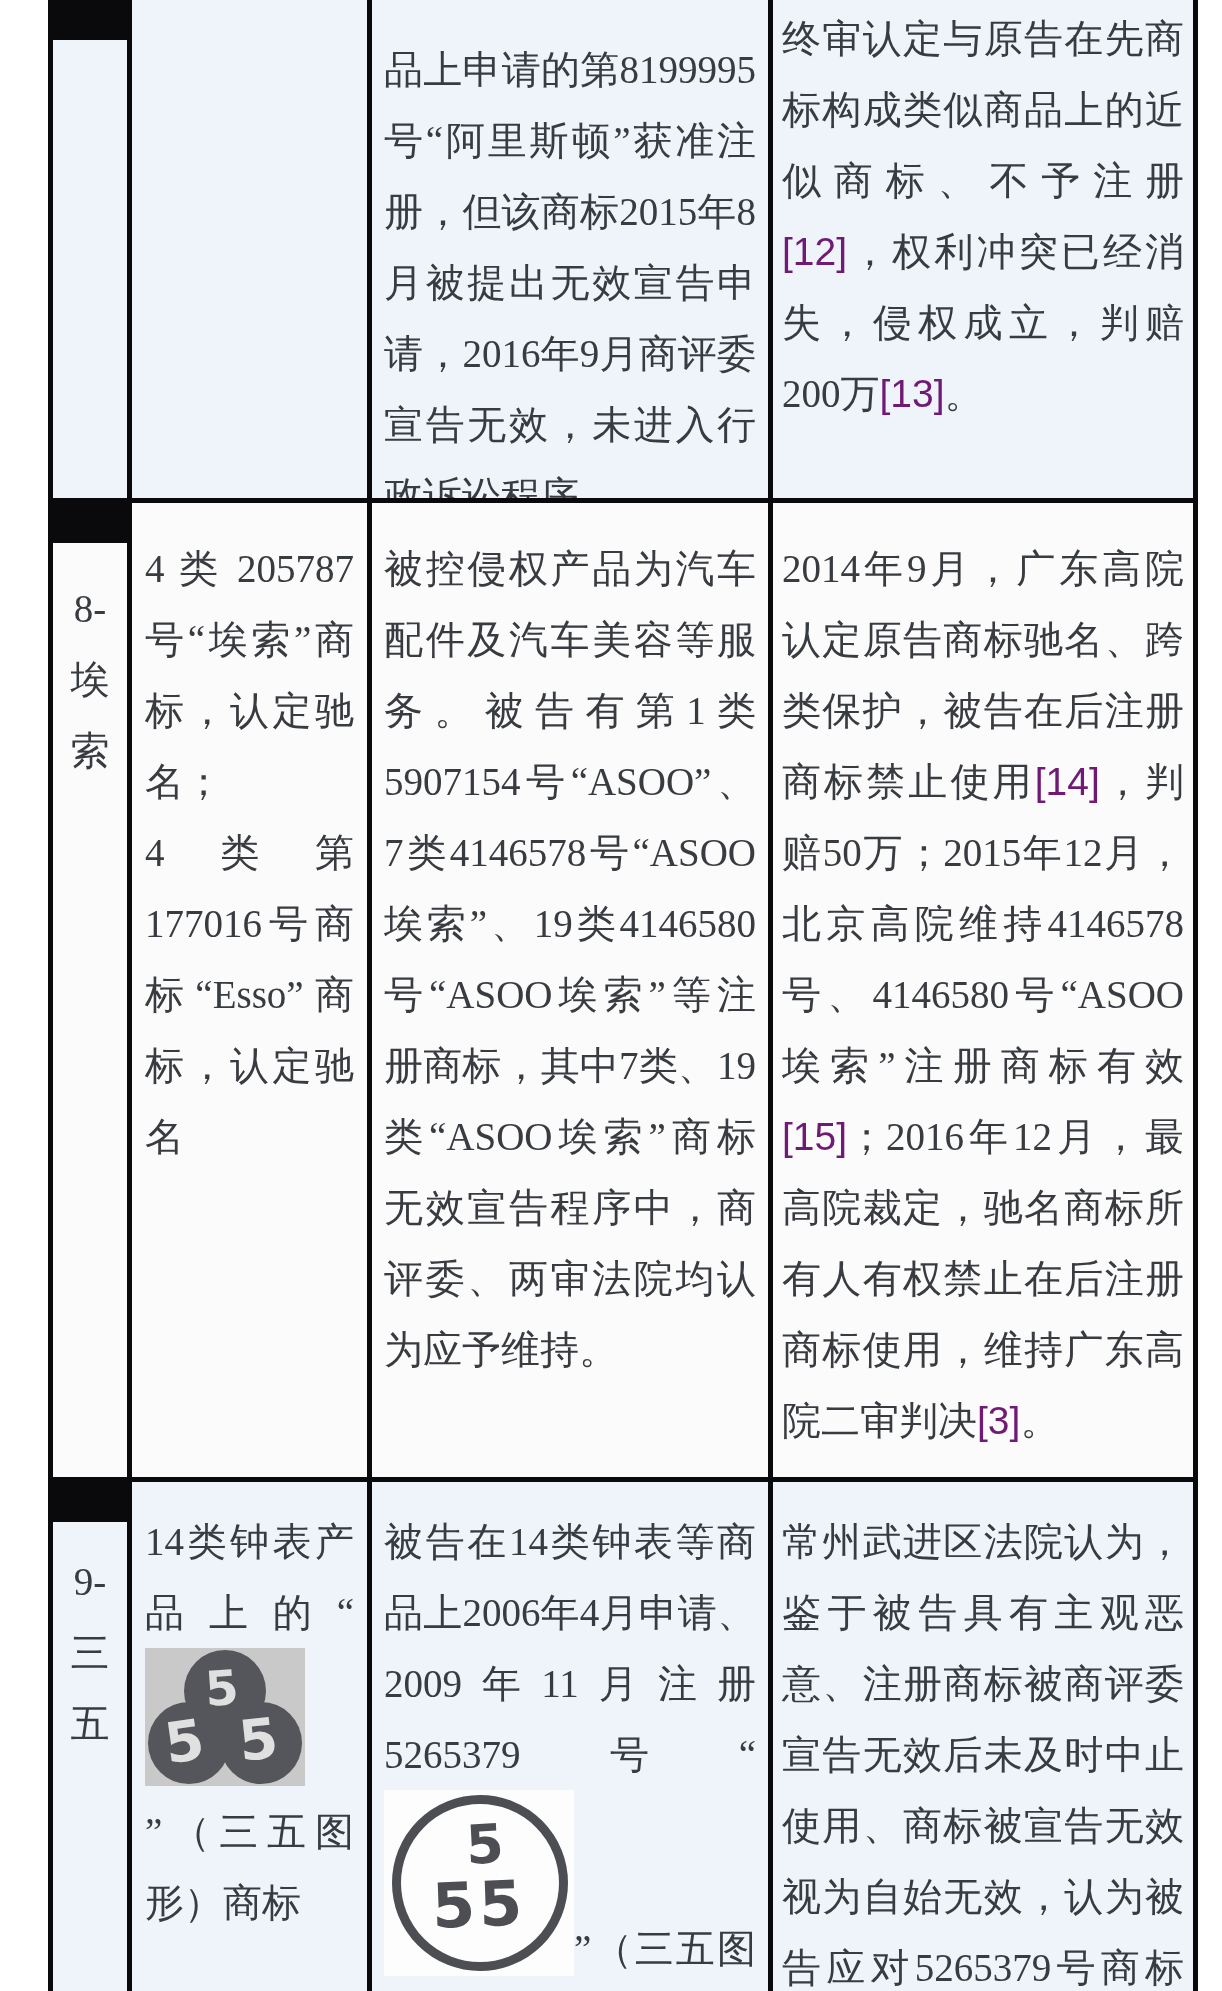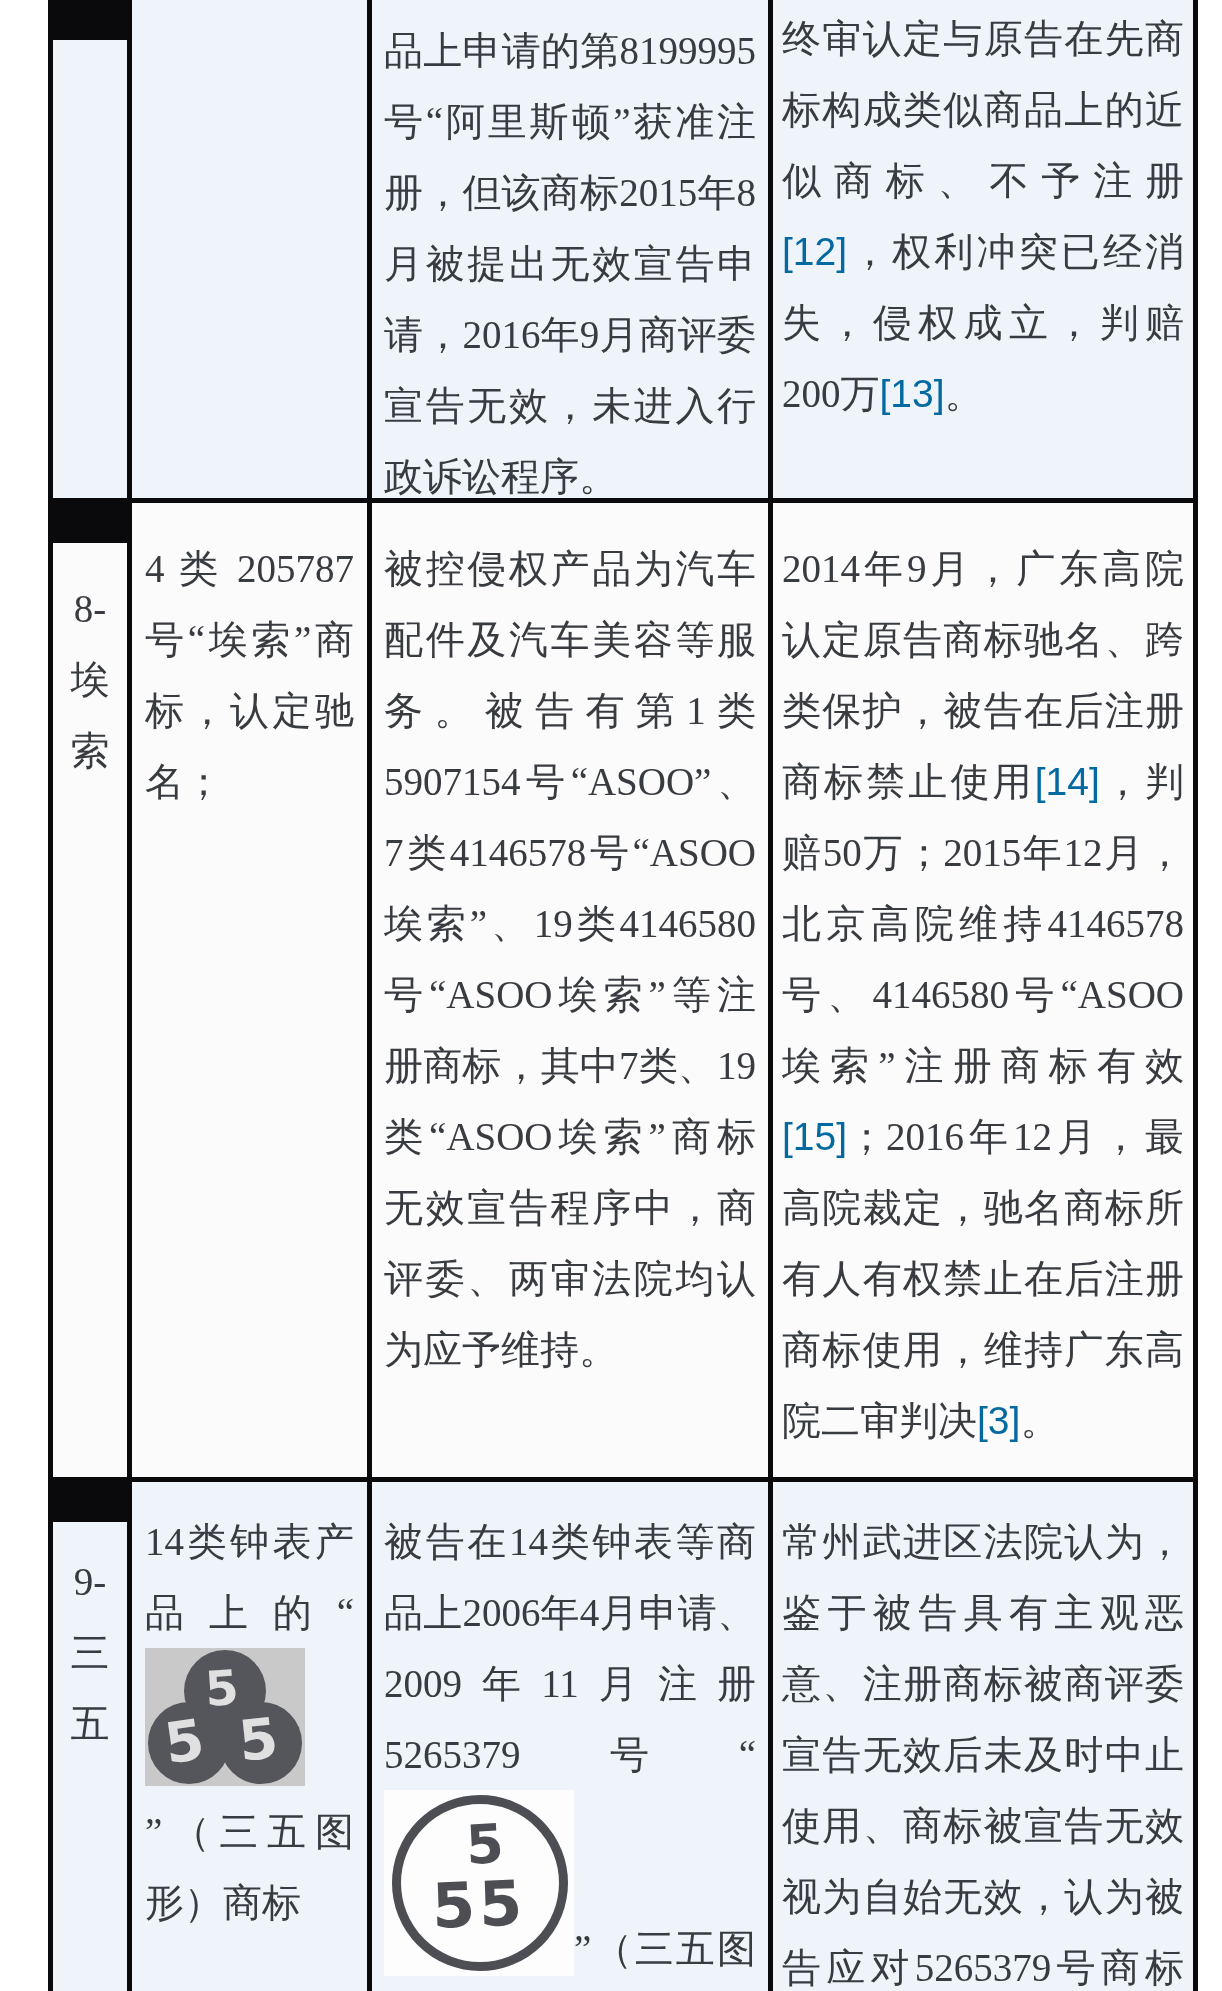--- a/index.html
+++ b/index.html
@@ -26,23 +26,23 @@
   }
   .bg-a{background:#eff3fa;}
   .bg-b{background:#fbfbfb;}
   .c1{padding:0 8px;text-align:center;word-break:break-all;margin-top:40px;}
   .c2{padding:0 13px;}
   .c3{padding:0 12px;}
   .c4{padding:0 9px;}
   .pt3{padding-top:3px;}
   .pt24{padding-top:24px;}
   .pt30{padding-top:30px;}
-  .pt34{padding-top:15px;}
+  .pt34{padding-top:34px;}
   a.ref{
-    color:#0369a1;text-decoration:none;
+    color:#701a75;text-decoration:none;
     font-family:"Liberation Sans","DejaVu Sans",sans-serif;
   }
   
   .logo-tri{
     display:inline-block;position:relative;width:160px;height:138px;
     background:#c9c9c9;vertical-align:-12px;line-height:normal;
   }
   .logo-tri .c{position:absolute;width:82px;height:82px;border-radius:50%;background:#55565b;}
   .logo-tri .c.t{left:39px;top:2px;}
   .logo-tri .c.bl{left:3px;top:54px;}
@@ -71,21 +71,21 @@
 <body>
 
 <div class="table">
 
   <div class="cell bg-a c1"></div>
   <div class="cell bg-a c2"></div>
   <div class="cell bg-a c3 pt34"><span>品上申请的第8199995号“阿里斯顿”获准注册，但该商标2015年8月被提出无效宣告申请，2016年9月商评委宣告无效，未进入行政诉讼程序。</span></div>
   <div class="cell bg-a c4 pt3"><span>终审认定与原告在先商标构成类似商品上的近似商标、不予注册</span><a class="ref" href="#">[12]</a><span>，权利冲突已经消失，侵权成立，判赔200万</span><a class="ref" href="#">[13]</a><span>。</span></div>
 
   <div class="cell bg-b c1 pt30">8-埃索</div>
-  <div class="cell bg-b c2 pt30"><span>4 类 205787号“埃索”商标，认定驰名；</span><br></div>
+  <div class="cell bg-b c2 pt30"><span>4 类 205787号“埃索”商标，认定驰名；</span><br><span>4类第177016号商标“Esso”商标，认定驰名</span></div>
   <div class="cell bg-b c3 pt30"><span>被控侵权产品为汽车配件及汽车美容等服务。被告有第1类5907154号“ASOO”、7类4146578号“ASOO埃索”、19类4146580号“ASOO埃索”等注册商标，其中7类、19类“ASOO埃索”商标无效宣告程序中，商评委、两审法院均认为应予维持。</span></div>
   <div class="cell bg-b c4 pt30"><span>2014年9月，广东高院认定原告商标驰名、跨类保护，被告在后注册商标禁止使用</span><a class="ref" href="#">[14]</a><span>，判赔50万；2015年12月，北京高院维持4146578号、4146580号“ASOO埃索”注册商标有效</span><a class="ref" href="#">[15]</a><span>；2016年12月，最高院裁定，驰名商标所有人有权禁止在后注册商标使用，维持广东高院二审判决</span><a class="ref" href="#">[3]</a><span>。</span></div>
 
   <div class="cell bg-a c1 pt24">9-三五</div>
   <div class="cell bg-a c2 pt24"><span>14类钟表产品上的“</span><span class="logo-tri"><span class="c t"></span><span class="d t">5</span><span class="c bl"></span><span class="d bl">5</span><span class="c br"></span><span class="d br">5</span></span><span>”（三五图形）商标</span></div>
   <div class="cell bg-a c3 pt24"><span>被告在14类钟表等商品上2006年4月申请、2009年11月注册5265379号“</span><span class="logo-ring"><span class="ring"></span><span class="r5 top">5</span><span class="r5 bottom">55</span></span><span>”（三五图形）商标，2010年3</span></div>
   <div class="cell bg-a c4 pt24"><span>常州武进区法院认为，鉴于被告具有主观恶意、注册商标被商评委宣告无效后未及时中止使用、商标被宣告无效视为自始无效，认为被告应对5265379号商标注册</span></div>
 </div>
 
 </body></html>

